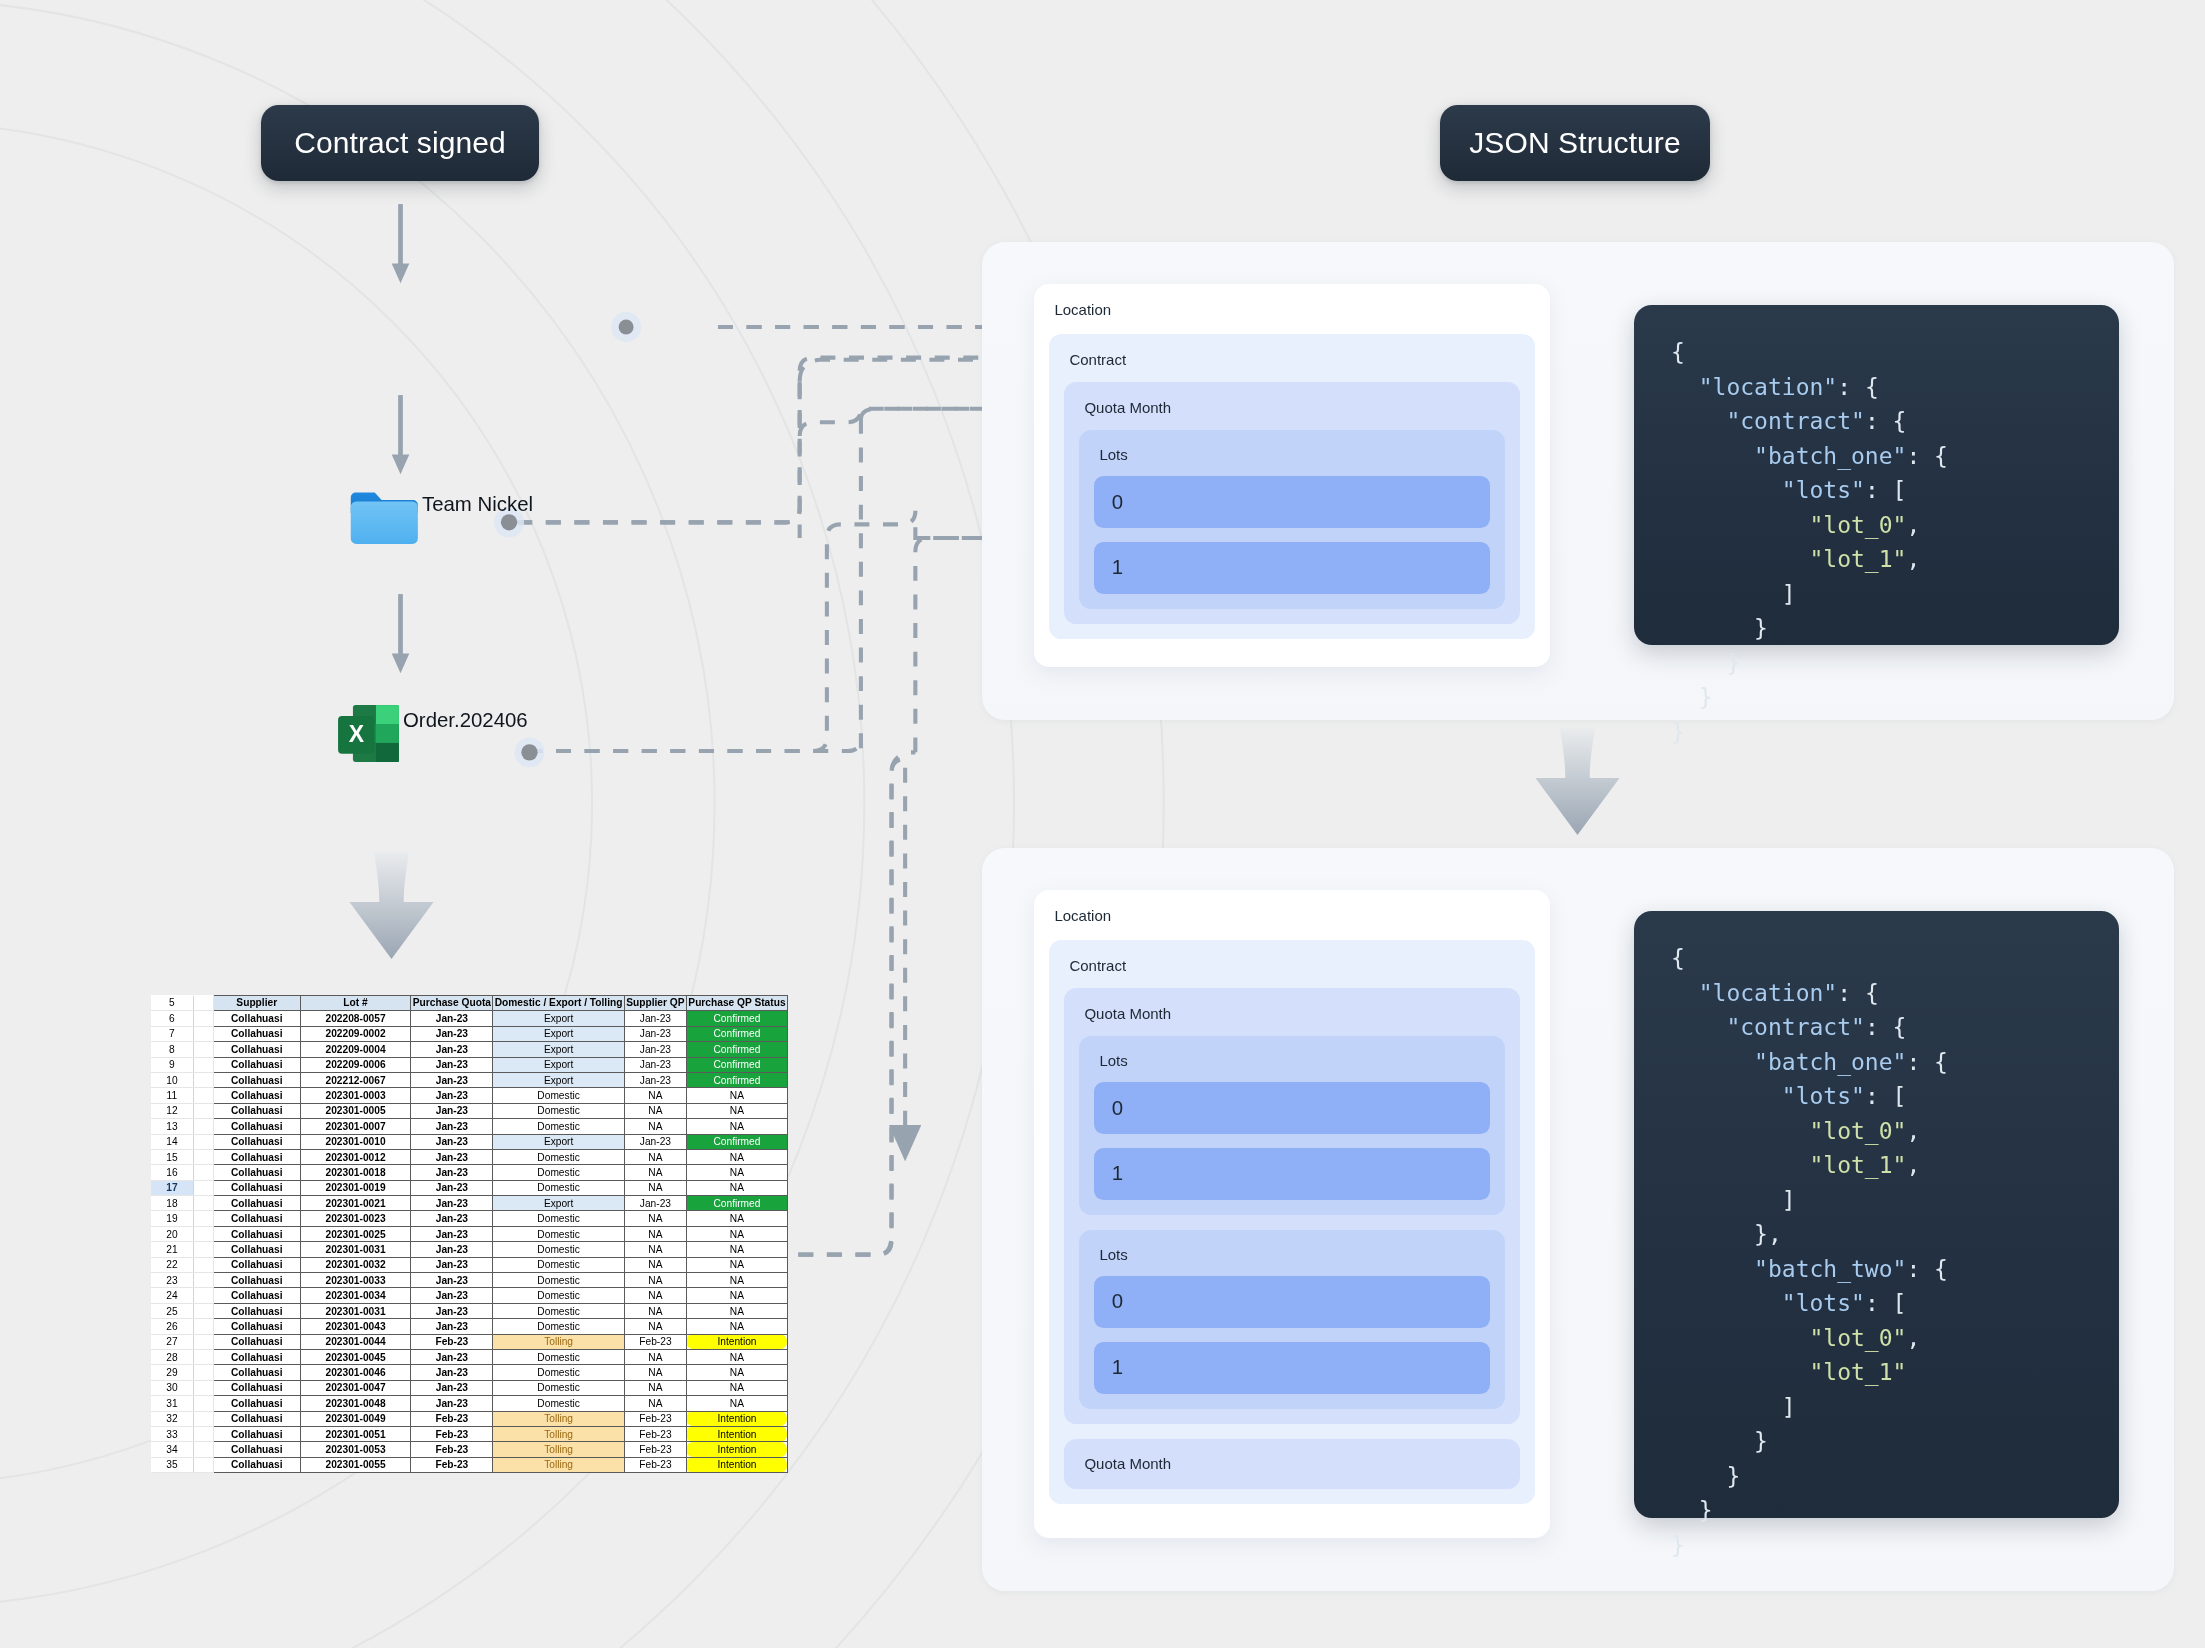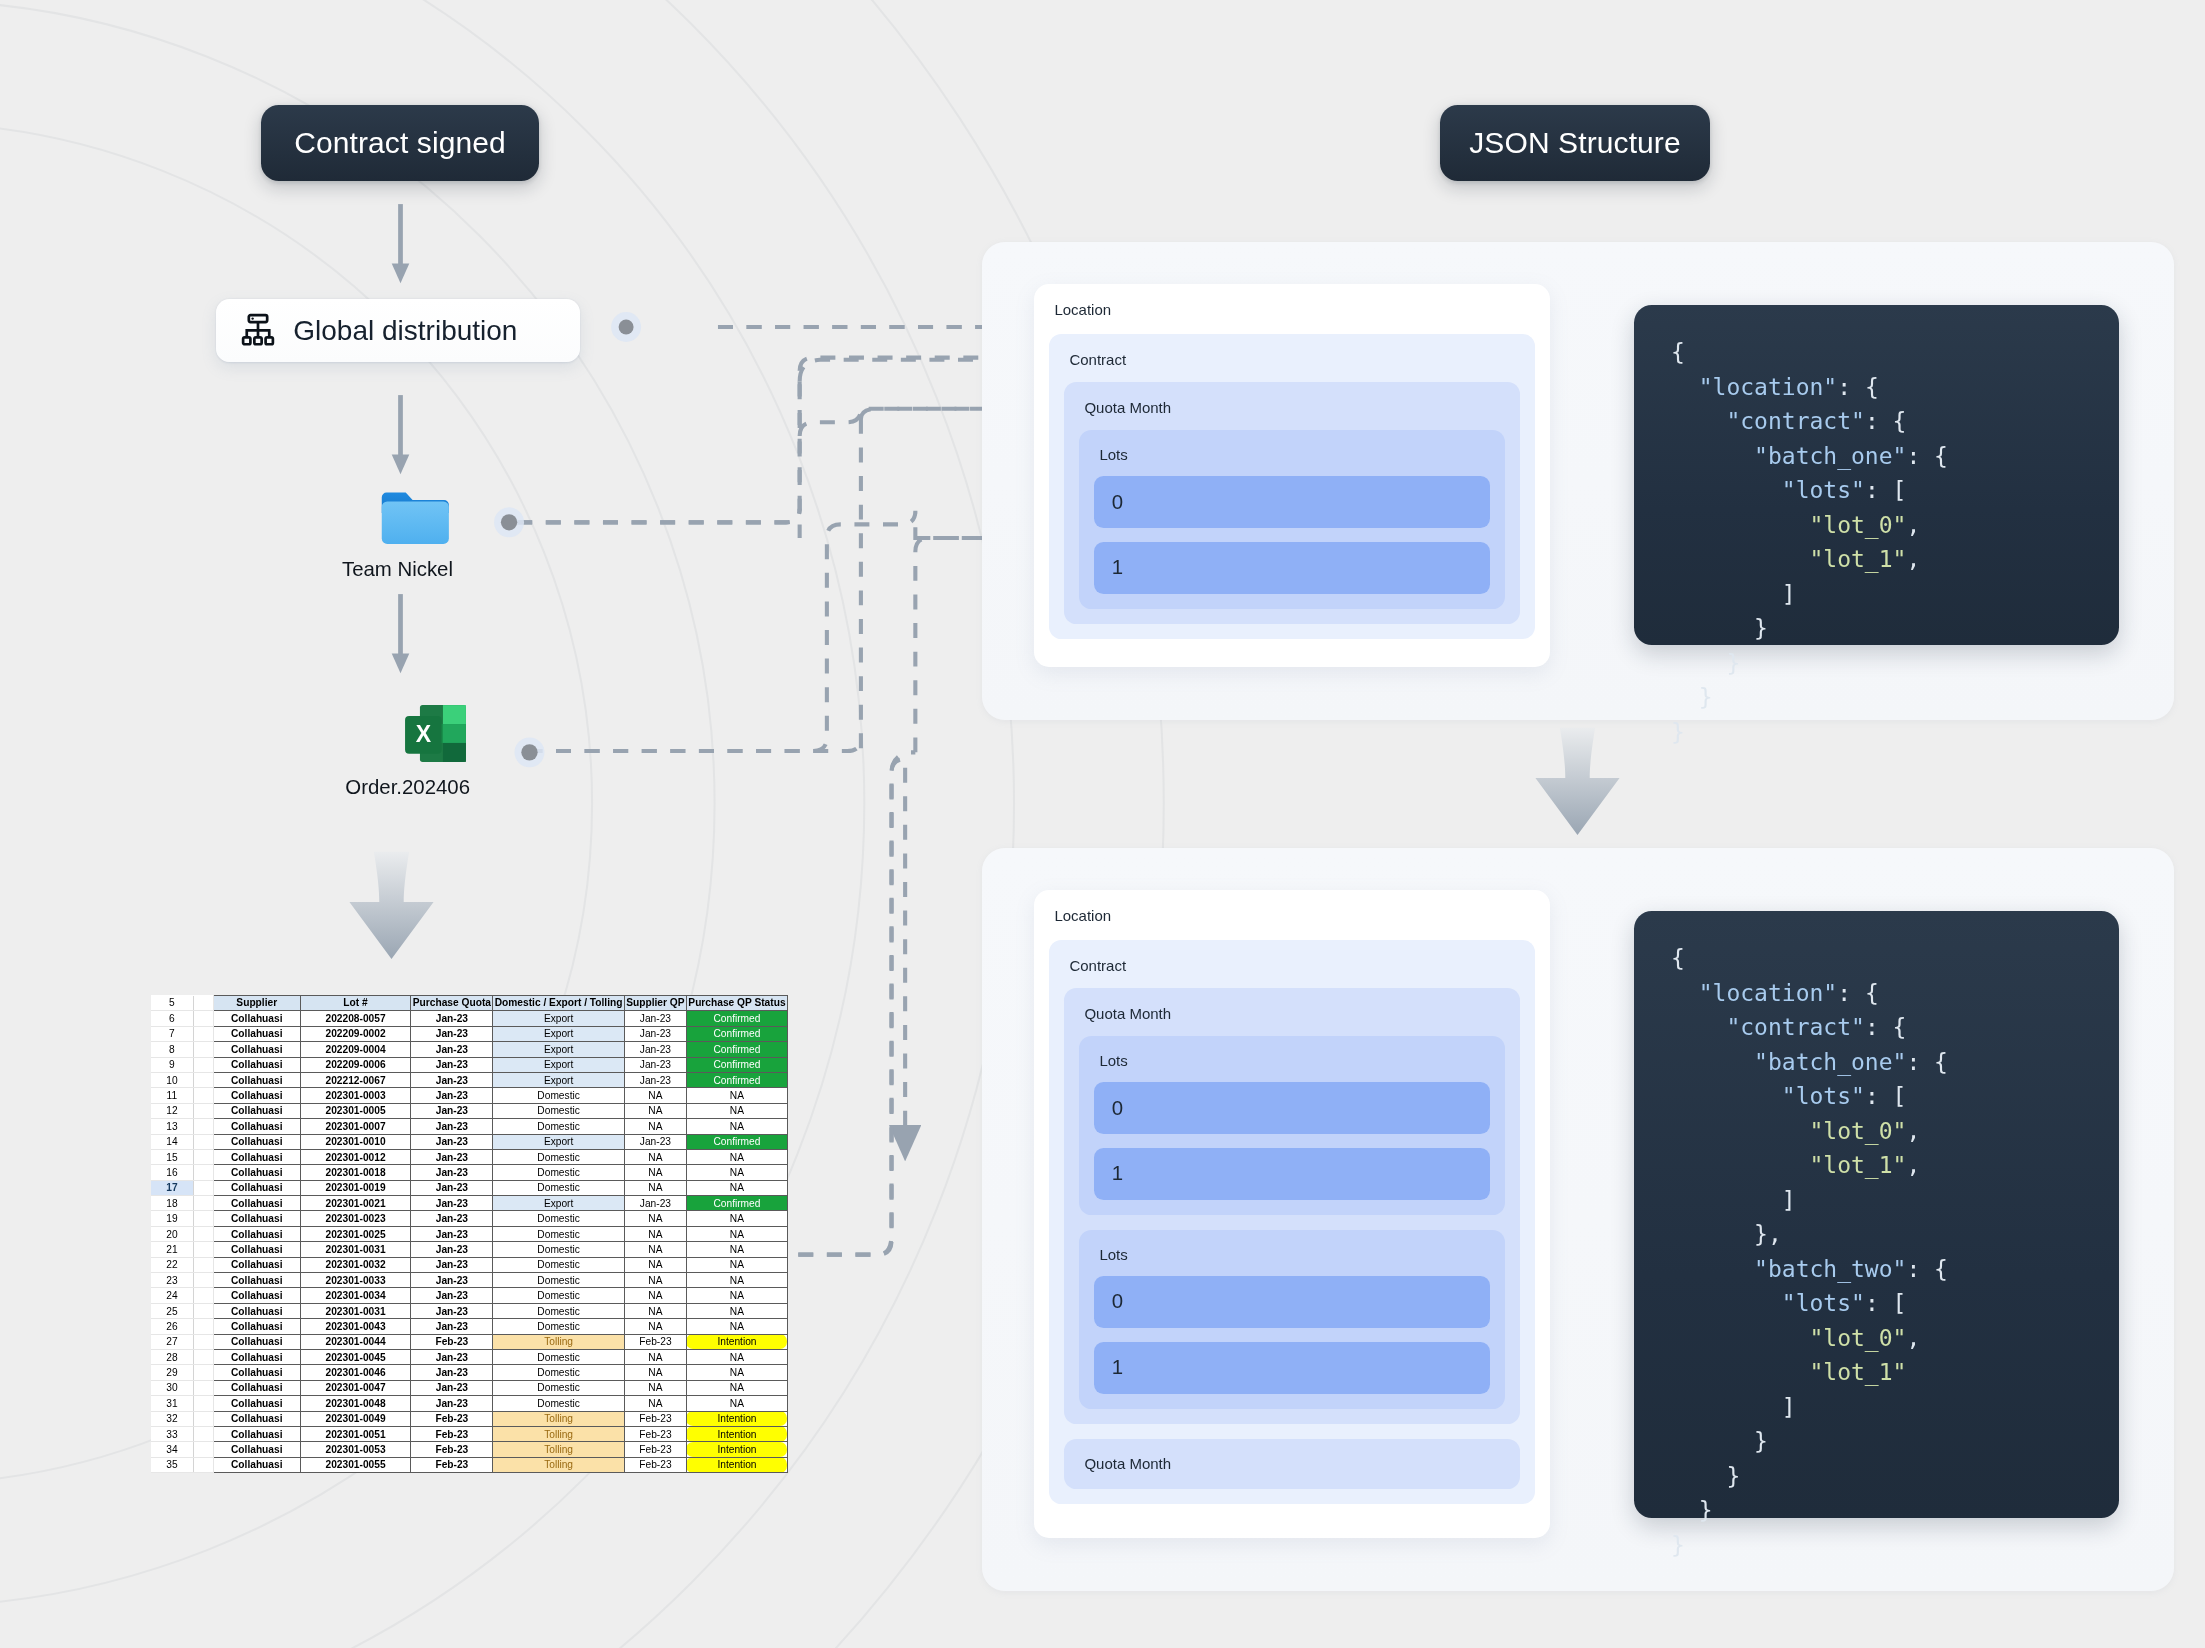--- a/index.html
+++ b/index.html
@@ -35,21 +35,21 @@
     display:flex;align-items:center;gap:16.3px;padding:0 23px;
     box-sizing:border-box;
     box-shadow:0 5.4px 15px rgba(120,140,170,.16),0 0.7px 2px rgba(120,140,170,.18);
   }
   .chip .label{font-size:28px;color:#16212e;font-weight:500;}
 
   
   .flow-arrow{position:absolute;width:23px;}
 
   
-  .fileitem{position:absolute;display:flex;flex-direction:column;align-items:flex-end;}
+  .fileitem{position:absolute;display:flex;align-items:flex-start;}
   .fileitem .name{margin-top:8.2px;font-size:20.4px;color:#10161d;font-weight:500;white-space:nowrap;}
 
   
   .big-arrow{position:absolute;}
 
   
   .links{position:absolute;left:0;top:0;width:2205px;height:1649px;pointer-events:none;}
 
   
   .panel{
@@ -194,33 +194,20 @@
 
   <div class="pill" id="pill-json">
     <span>JSON Structure</span>
   </div>
 
   <svg class="flow-arrow" style="left:389px;top:204px;height:80px;" viewBox="0 0 34 118">
     <path d="M17,0 L17,92" stroke="#98a3b0" stroke-width="7" fill="none"></path>
     <path d="M4,88 L17,117 L30,88 Z" fill="#98a3b0"></path>
   </svg>
 
-  <div class="chip">
-    <span>
-      <svg width="38" height="38" viewBox="0 0 24 24" fill="none" stroke="#0c1219" stroke-width="1.7">
-        <rect x="6.2" y="2.6" width="11.6" height="4.4" rx="1.1"></rect>
-        <circle cx="8.6" cy="4.8" r=".75" fill="#0c1219" stroke="none"></circle>
-        <rect x="2.6" y="16.6" width="4.6" height="4.4" rx="1"></rect>
-        <rect x="9.7" y="16.6" width="4.6" height="4.4" rx="1"></rect>
-        <rect x="16.8" y="16.6" width="4.6" height="4.4" rx="1"></rect>
-        <path d="M12,7 L12,12.2 M4.9,16.6 L4.9,12.2 L19.1,12.2 L19.1,16.6 M12,12.2 L12,16.6"></path>
-      </svg>
-    </span>
-    <span class="label">Global distribution</span>
-  </div>
 
   <svg class="flow-arrow" style="left:389px;top:395px;height:80px;" viewBox="0 0 34 118">
     <path d="M17,0 L17,92" stroke="#98a3b0" stroke-width="7" fill="none"></path>
     <path d="M4,88 L17,117 L30,88 Z" fill="#98a3b0"></path>
   </svg>
 
   <div class="fileitem" style="left:348px;top:485px;width:105px;">
     <span>
       <svg width="74" height="63" viewBox="0 0 108 92">
         <defs>

